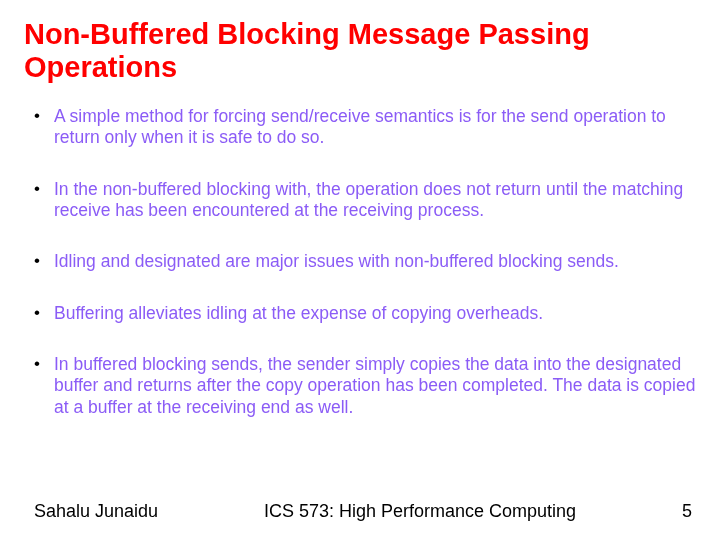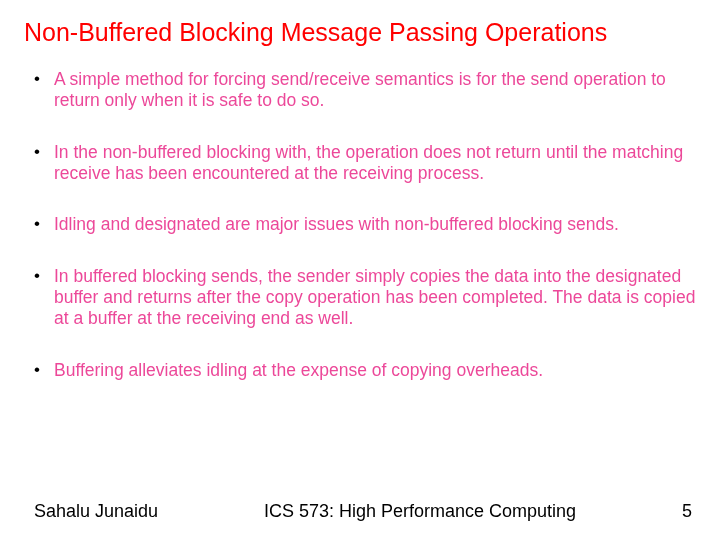--- a/index.html
+++ b/index.html
@@ -5,37 +5,37 @@
   * { margin: 0; padding: 0; box-sizing: border-box; }
   html, body { width: 720px; height: 540px; background: #ffffff; font-family: Arial, Helvetica, sans-serif; }
   .slide {
     position: relative;
     width: 720px;
     height: 540px;
     padding: 18px 24px 0 24px;
   }
   .title {
     color: #ff0000;
-    font-size: 25px;
-    font-weight: 400;
+    font-size: 29px;
+    font-weight: 700;
     letter-spacing: 0px;
     margin-bottom: 22px;
   }
   .content {
     padding-left: 4px;
   }
   ul {
     list-style: none;
   }
   li {
     position: relative;
     padding-left: 26px;
     font-size: 17.5px;
     line-height: 1.22;
-    color: #ec4899;
+    color: #8b5cf6;
     margin-bottom: 30px;
     letter-spacing: 0px;
   }
   li::before {
     content: "•";
     position: absolute;
     left: 6px;
     top: 0;
     font-size: 17px;
     color: #000;
@@ -60,22 +60,22 @@
 <body>
 
 <div class="slide">
   <h1 class="title">Non-Buffered Blocking Message Passing Operations</h1>
 
   <div class="content">
     <ul>
       <li>A simple method for forcing send/receive semantics is for the send operation to return only when it is safe to do so.</li>
       <li>In the non-buffered blocking with, the operation does not return until the matching receive has been encountered at the receiving process.</li>
       <li>Idling and designated are major issues with non-buffered blocking sends.</li>
+      <li>Buffering alleviates idling at the expense of copying overheads.</li>
       <li>In buffered blocking sends, the sender simply copies the data into the designated buffer and returns after the copy operation has been completed. The data is copied at a buffer at the receiving end as well.</li>
-      <li>Buffering alleviates idling at the expense of copying overheads.</li>
     </ul>
   </div>
 
   <div class="footer">
     <span class="author">Sahalu Junaidu</span>
     <span class="course">ICS 573: High Performance Computing</span>
     <span class="page">5</span>
   </div>
 </div>
 

